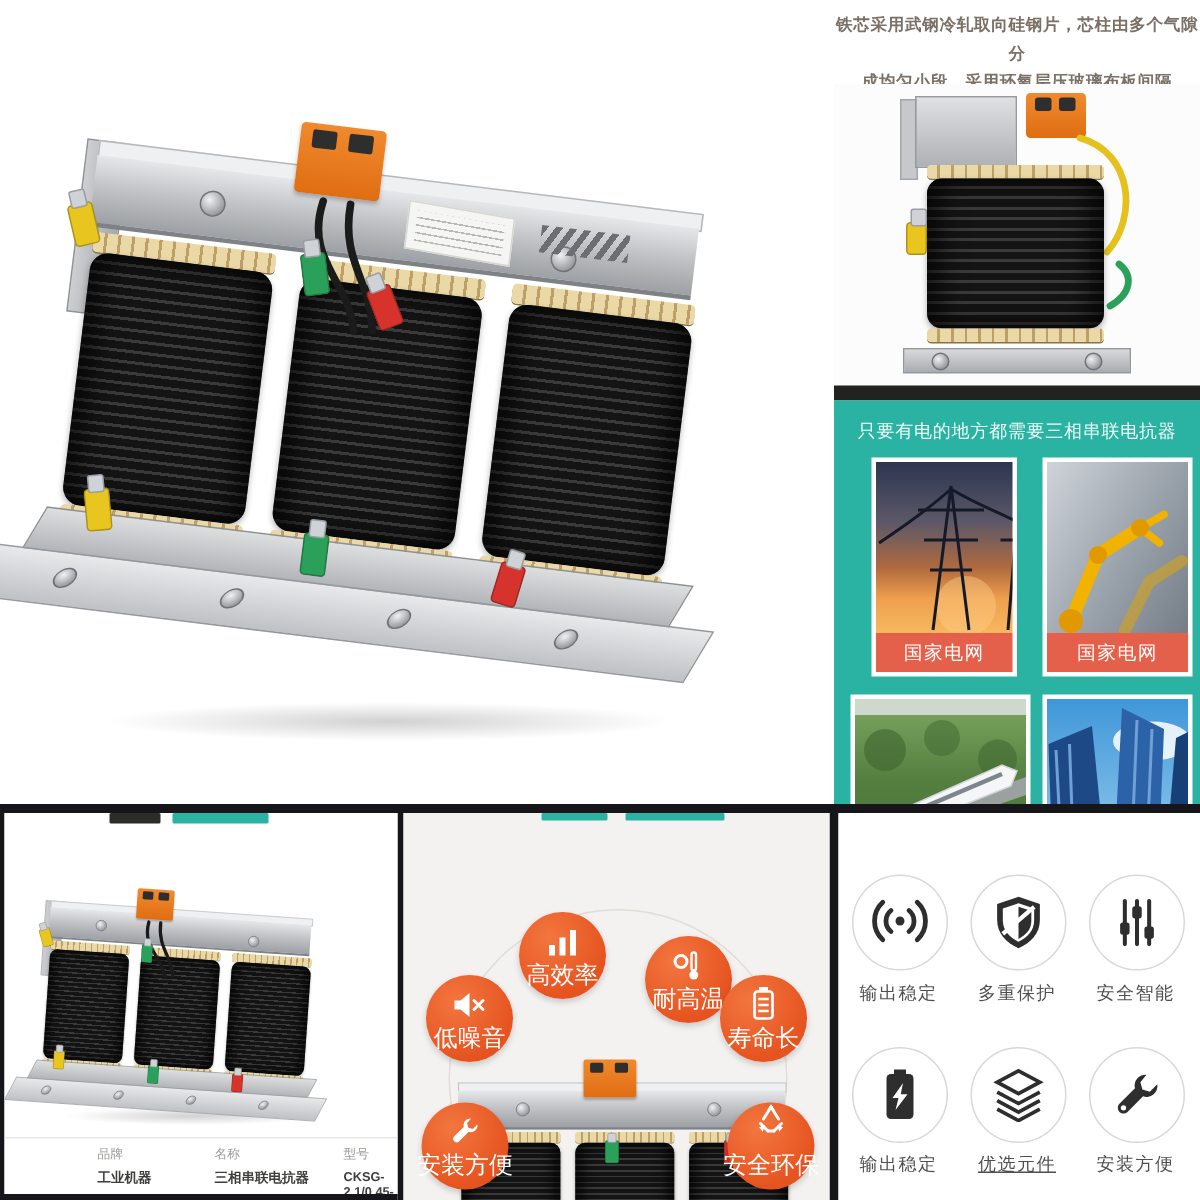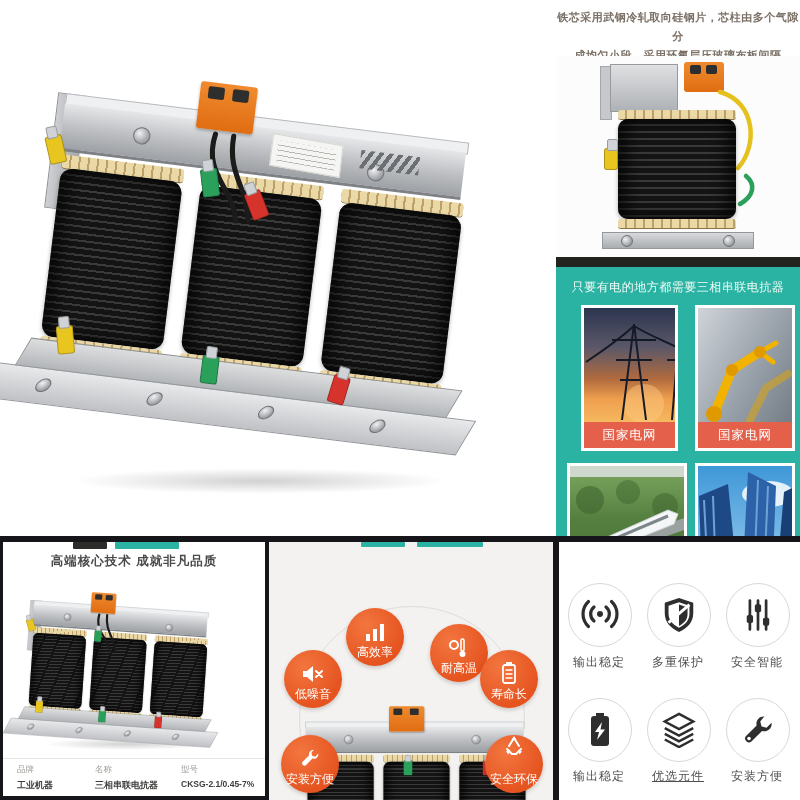--- a/index.html
+++ b/index.html
@@ -31,33 +31,33 @@
 
   #panel-bl{left:3px;top:542px;width:262px;height:254px;background:#fff;overflow:hidden;}
   #panel-bm{left:269px;top:542px;width:284px;height:258px;background:#f3f2f0;overflow:hidden;}
   #panel-br{left:559px;top:542px;width:241px;height:258px;background:#fff;overflow:hidden;}
 
   .clip-mark{position:absolute;top:0;height:7px;border-radius:1px;}
   #bl-subtitle{left:0;top:11px;width:262px;text-align:center;font-size:12.5px;font-weight:600;color:#4a4a4a;letter-spacing:1px;}
 
   
   #spec-table{left:0;top:216px;width:262px;height:38px;border-top:1px solid #e6e6e3;border-bottom:1px solid #e0e0dd;}
-  .spec-col{position:absolute;top:0;}
+  .spec-col{position:absolute;top:0;margin-left:48px;}
   .spec-h{font-size:8.5px;color:#9b9b97;margin-top:5px;}
   .spec-v{font-size:9px;color:#3e3e3c;margin-top:3px;font-weight:600;}
 
   
   #bm-title{left:0;top:6px;width:284px;text-align:center;font-size:26px;font-weight:700;color:#3a3a3a;letter-spacing:3px;}
   #bm-arc{left:30px;top:64px;width:224px;height:224px;border:1px solid #e0ddd7;border-radius:50%;}
   .fcircle{position:absolute;width:58px;height:58px;border-radius:50%;
            background:radial-gradient(circle at 35% 30%,#f3763f,#e5531f 72%);
            display:flex;flex-direction:column;align-items:center;justify-content:flex-end;
            padding-bottom:5px;box-sizing:border-box;box-shadow:0 2px 4px rgba(0,0,0,.18);z-index:3;}
   .fcircle svg{display:block;margin-bottom:2px;}
-  .flabel{font-size:12px;color:#fff;white-space:nowrap;}
+  .flabel{font-size:16px;color:#fff;white-space:nowrap;}
 
   
   .gcircle{position:absolute;width:62px;height:62px;border-radius:50%;border:1px solid #d8d8d5;
            background:#fff;display:flex;align-items:center;justify-content:center;}
   .glabel{position:absolute;width:90px;text-align:center;font-size:12px;color:#4f4f4f;letter-spacing:1px;white-space:nowrap;}
 
   
   .reactor{position:absolute;width:420px;height:330px;}
   .r-endplate{position:absolute;left:0;top:14px;width:26px;height:112px;
               background:linear-gradient(90deg,#cdcfd2,#a4a7ab);border:1px solid #8f9296;}
@@ -235,21 +235,20 @@
 
 <div class="abs sep" id="sep-h"></div>
 <div class="abs sep" id="sep-v1"></div>
 <div class="abs sep" id="sep-v2"></div>
 <div class="abs sep" id="edge-left"></div>
 <div class="abs sep" id="edge-bottom"></div>
 
 <div class="abs" id="panel-bl">
   <div class="clip-mark" style="left:70px;width:34px;background:#2c2c2a;"></div>
   <div class="clip-mark" style="left:112px;width:64px;background:#2ab3a3;"></div>
-  <div class="abs" id="bl-subtitle">高端核心技术 成就非凡品质</div>
   <div class="shadow-ellipse" style="left:40px;top:196px;width:170px;height:12px;"></div>
   <div class="reactor" style="left:28px;top:52px;transform:rotate(4deg) scale(.44);transform-origin:0 0;">
     <div class="r-endplate"></div>
       <div class="r-topbar-lip"></div>
       <div class="r-topbar"></div>
     <div class="bolt" style="left:78px;top:38px;"></div>
       <div class="bolt" style="left:310px;top:46px;"></div>
     <div class="r-terminal">
         <div class="r-clamp" style="left:8px;"></div>
         <div class="r-clamp" style="left:32px;"></div>

